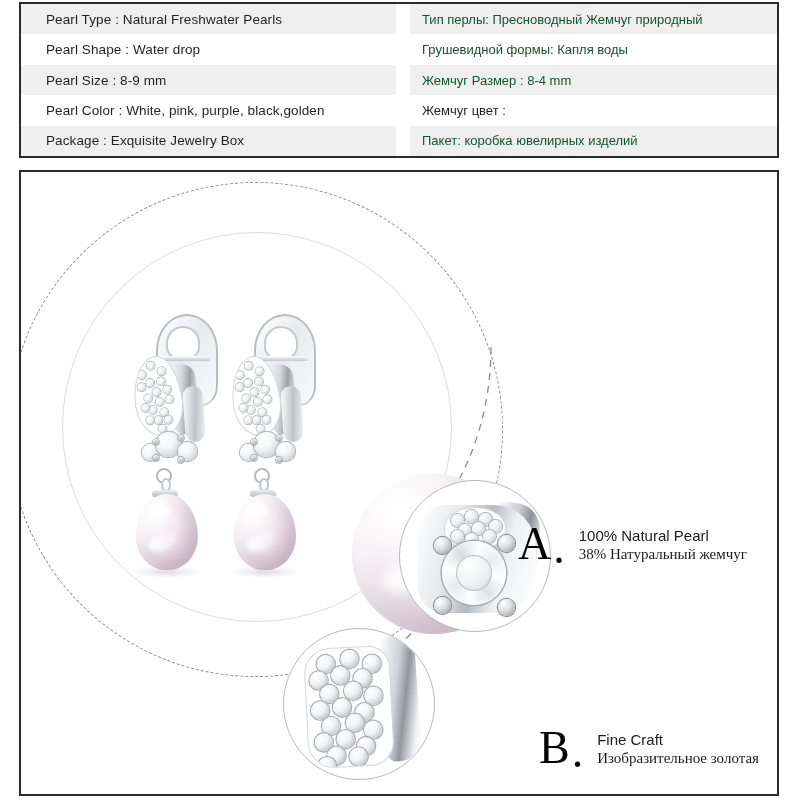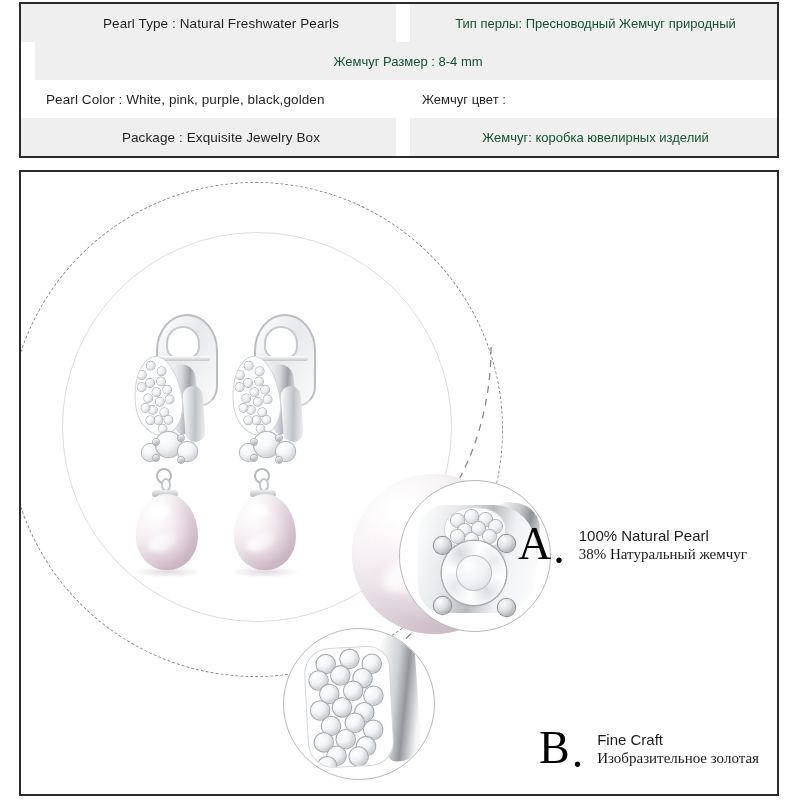--- a/index.html
+++ b/index.html
@@ -13,21 +13,21 @@
 
   
   .spec-panel{
     position:absolute;left:19px;top:2px;width:760px;height:156px;
     border:2px solid #2b2b2b;background:#ffffff;box-sizing:border-box;
   }
   .spec-table{display:flex;flex-direction:column;height:100%;}
   .spec-row{
     display:flex;flex:1 1 0;align-items:stretch;background:#ffffff;
   }
-  .spec-row.alt .cell{background:#efefef;justify-content:center;}
+  .spec-row.alt .cell{background:#efefef;}
   .cell{
     display:flex;align-items:center;
     background:#ffffff;
     box-sizing:border-box;
   }
   .cell-en{width:375px;padding-left:25px;}
   .gap{width:14px;background:#ffffff !important;}
   .cell-ru{flex:1;padding-left:12px;padding-right:8px;}
 
   .lbl-en{
@@ -309,21 +309,33 @@
     <div class="spec-table" id="spec-table">
         <div class="spec-row alt">
           <div class="cell cell-en">
             <span class="lbl-en">Pearl Type : Natural Freshwater Pearls</span>
           </div>
           <div class="cell gap"></div>
           <div class="cell cell-ru">
             <span class="lbl-ru">Тип перлы: Пресноводный Жемчуг природный</span>
           </div>
         </div>
+        <div class="spec-row">
+          <div class="cell cell-en">
+            <span class="lbl-en">Pearl Shape : Water drop</span>
+          </div>
+          <div class="cell gap"></div>
+          <div class="cell cell-ru">
+            <span class="lbl-ru">Грушевидной формы: Капля воды</span>
+          </div>
+        </div>
         <div class="spec-row alt">
+          <div class="cell cell-en">
+            <span class="lbl-en">Pearl Size : 8-9 mm</span>
+          </div>
           <div class="cell gap"></div>
           <div class="cell cell-ru">
             <span class="lbl-ru">Жемчуг Размер : 8-4 mm</span>
           </div>
         </div>
         <div class="spec-row">
           <div class="cell cell-en">
             <span class="lbl-en">Pearl Color : White, pink, purple, black,golden</span>
           </div>
           <div class="cell gap"></div>
@@ -332,21 +344,21 @@
               <span class="ru-key">Жемчуг цвет :</span>
             </div>
           </div>
         </div>
         <div class="spec-row alt">
           <div class="cell cell-en">
             <span class="lbl-en">Package : Exquisite Jewelry Box</span>
           </div>
           <div class="cell gap"></div>
           <div class="cell cell-ru">
-            <span class="lbl-ru">Жемчуг: коробка ювелирных изделий</span>
+            <span class="lbl-ru">Пакет: коробка ювелирных изделий</span>
           </div>
         </div>
       </div>
   </div>
 
   <div class="img-panel">
     <div class="stage">
 
       <div class="circ-dashed"></div>
       <div class="circ-solid"></div>

